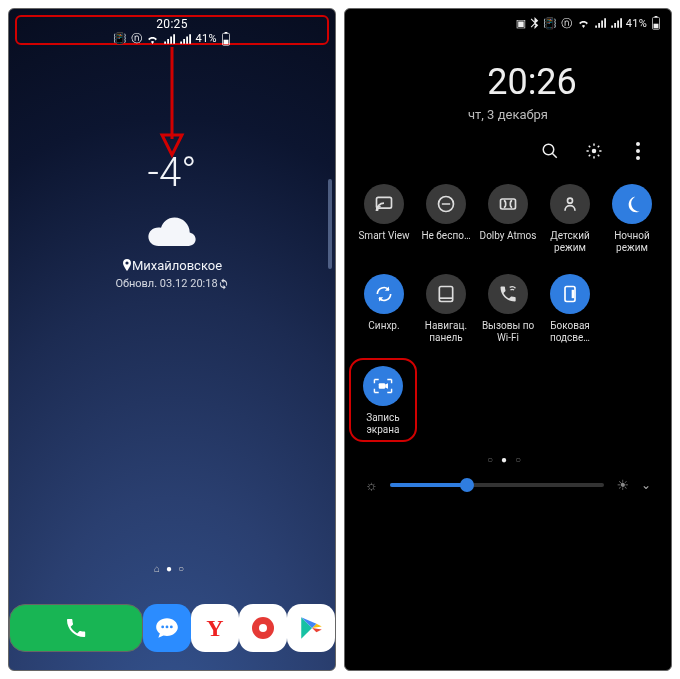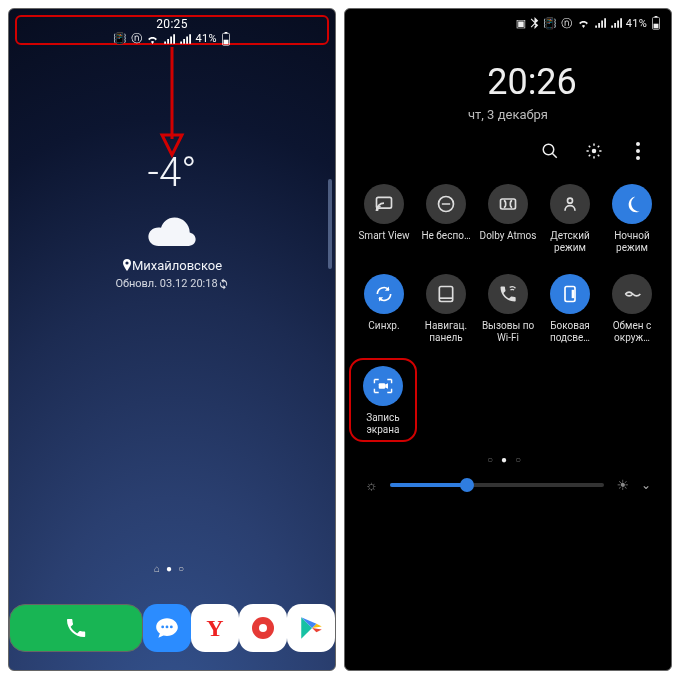--- a/index.html
+++ b/index.html
@@ -337,28 +337,20 @@
       </div>
       <div class="tile">
         <div class="circle on">
           <svg width="20" height="20" viewBox="0 0 24 24">
             <rect x="6" y="3" width="12" height="18" rx="2" fill="none" stroke="currentColor" stroke-width="2"></rect>
             <rect x="14" y="7" width="3" height="10" fill="currentColor"></rect>
           </svg>
         </div>
         <div class="label">Боковая подсве…</div>
       </div>
-      <div class="tile">
-        <div class="circle">
-          <svg width="20" height="20" viewBox="0 0 24 24">
-            <path fill="none" stroke="currentColor" stroke-width="2" d="M4 12c3-3 6-3 9 0s6 3 9 0M4 12c3 3 6 3 9 0"></path>
-          </svg>
-        </div>
-        <div class="label">Обмен с окруж…</div>
-      </div>
     </div>
 
   <div class="row3">
     <div class="tile highlight" style="width:60px;">
       <div class="circle on">
         <svg width="20" height="16" viewBox="0 0 28 22">
             <path fill="none" stroke="#fff" stroke-width="2" d="M2 2h6M20 2h6M2 20h6M20 20h6M2 2v5M26 2v5M2 20v-5M26 20v-5"></path>
             <rect x="8" y="7" width="9" height="8" rx="1.5" fill="#fff"></rect>
             <path fill="#fff" d="M17 9l4-2v8l-4-2z"></path>
           </svg>

